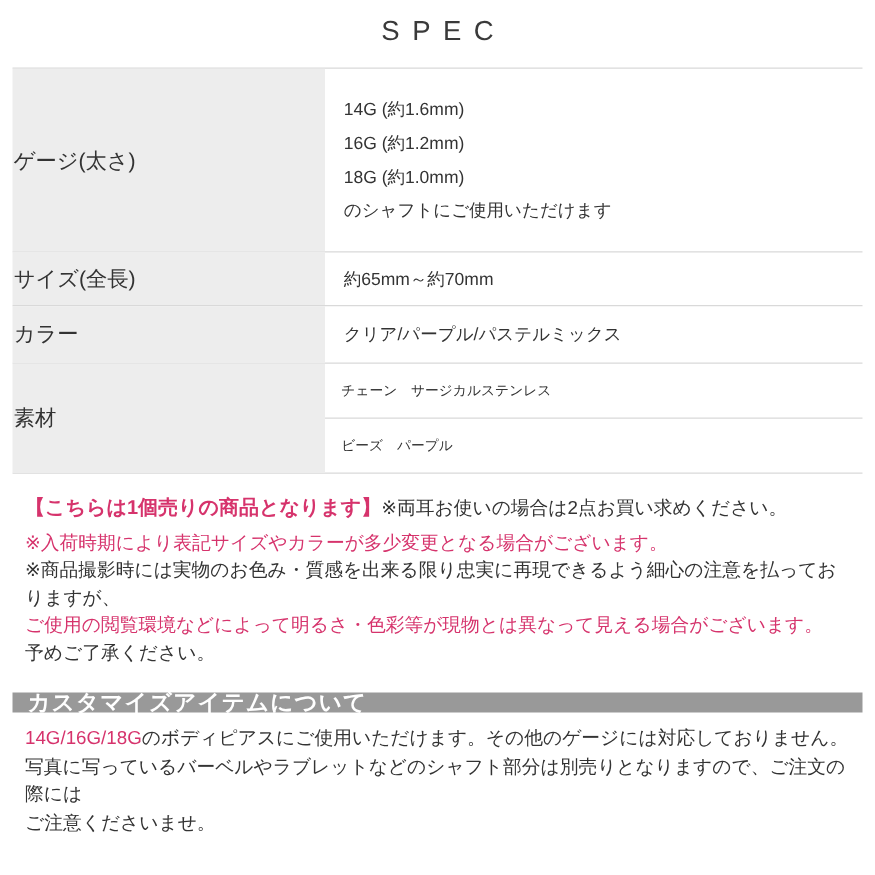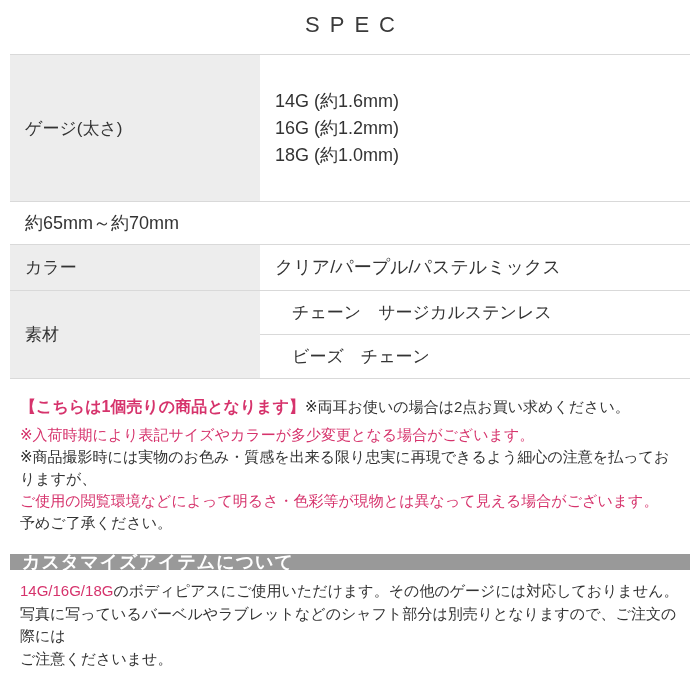--- a/index.html
+++ b/index.html
@@ -21,35 +21,35 @@
     padding-top:12px;text-align:center;
     font-size:22px;font-weight:400;color:#3a3a3a;
     letter-spacing:10px;text-indent:10px;
   }
   .spec-table{
     margin:16px 10px 0;border-top:1px solid var(--border);
   }
   .row{display:flex;border-bottom:1px solid var(--border);}
   .cell-label{
     width:250px;background:var(--cell-bg);
-    display:flex;align-items:center;padding-left:15px;
+    display:flex;align-items:center;padding-left:1px;
     font-size:17px;color:var(--text);
   }
   .cell-value{
     flex:1;display:flex;flex-direction:column;justify-content:center;
-    padding-left:15px;font-size:18px;line-height:27px;color:var(--text);
+    padding-left:15px;font-size:14px;line-height:27px;color:var(--text);
   }
   .row-gauge{height:147px;}
   .row-size{height:43px;}
   .row-color{height:46px;}
   .row-material{height:88px;}
   .value-stack{flex:1;display:flex;flex-direction:column;padding:0;}
   .subcell{
-    flex:1;display:flex;align-items:center;padding-left:32px;
-    font-size:17px;color:var(--text);
+    flex:1;display:flex;align-items:center;padding-left:13px;
+    font-size:11px;color:var(--text);
   }
   .subcell.first{border-bottom:1px solid var(--border);}
   .notice{margin:17px 20px 0;font-size:15px;color:var(--text);}
   .notice p{line-height:22px;margin:0;}
   .notice .l1{margin-bottom:6px;}
   .bold-pink{font-weight:bold;color:var(--accent);font-size:16px;margin-top:10px;}
   .pink{color:var(--accent);}
   .section-bar{
     margin:20px 10px 0;height:16px;background:var(--bar-bg);
     display:flex;align-items:center;padding-left:12px;
@@ -68,37 +68,39 @@
   <div class="spec-title">SPEC</div>
 
   <div class="spec-table">
 
     <div class="row row-gauge">
       <div class="cell-label">ゲージ(太さ)</div>
       <div class="cell-value">
         <div>14G (約1.6mm)</div>
         <div>16G (約1.2mm)</div>
         <div>18G (約1.0mm)</div>
+        <div>のシャフトにご使用いただけます</div>
       </div>
     </div>
 
     <div class="row row-size">
+      <div class="cell-label">サイズ(全長)</div>
       <div class="cell-value">約65mm～約70mm</div>
     </div>
 
     <div class="row row-color">
       <div class="cell-label">カラー</div>
       <div class="cell-value">クリア/パープル/パステルミックス</div>
     </div>
 
     <div class="row row-material">
       <div class="cell-label">素材</div>
       <div class="value-stack">
         <div class="subcell first">チェーン　サージカルステンレス</div>
-        <div class="subcell">ビーズ　チェーン</div>
+        <div class="subcell">ビーズ　パープル</div>
       </div>
     </div>
 
   </div>
 
   <div class="notice">
     <p class="l1"><span class="bold-pink">【こちらは1個売りの商品となります】</span><span>※両耳お使いの場合は2点お買い求めください。</span></p>
     <p class="pink">※入荷時期により表記サイズやカラーが多少変更となる場合がございます。</p>
     <p>※商品撮影時には実物のお色み・質感を出来る限り忠実に再現できるよう細心の注意を払っておりますが、</p>
     <p class="pink">ご使用の閲覧環境などによって明るさ・色彩等が現物とは異なって見える場合がございます。</p>

